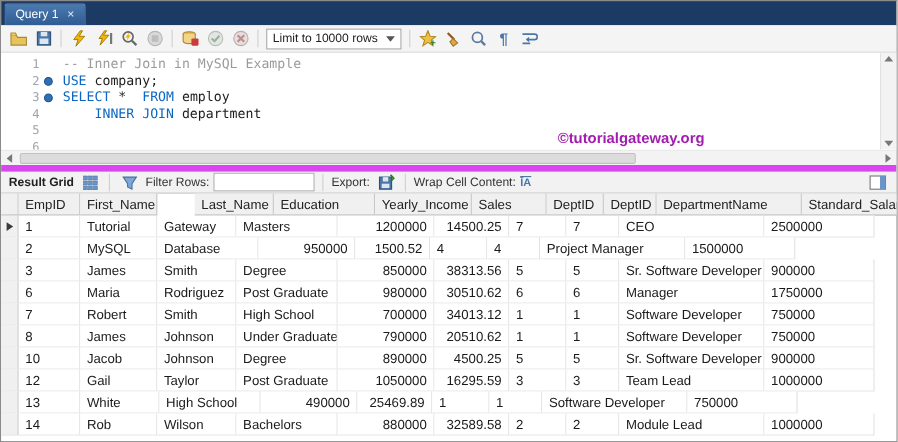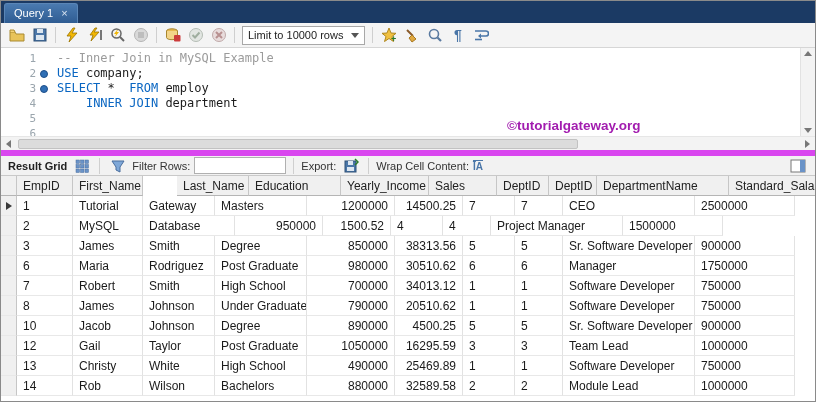--- a/index.html
+++ b/index.html
@@ -389,21 +389,20 @@
           <div class="cell num" style="width: 88px;">1050000</div>
           <div class="cell num" style="width: 68px;">16295.59</div>
           <div class="cell" style="width: 52px;">3</div>
           <div class="cell" style="width: 48px;">3</div>
           <div class="cell" style="width: 132px;">Team Lead</div>
           <div class="cell" style="width: 100px;">1000000</div>
         </div>
         <div class="grid-row">
           <div class="cell selcell"></div>
           <div class="cell" style="width: 56px;">13</div>
-          <div class="cell" style="width: 70px;">Christy</div>
           <div class="cell" style="width: 72px;">White</div>
           <div class="cell" style="width: 92px;">High School</div>
           <div class="cell num" style="width: 88px;">490000</div>
           <div class="cell num" style="width: 68px;">25469.89</div>
           <div class="cell" style="width: 52px;">1</div>
           <div class="cell" style="width: 48px;">1</div>
           <div class="cell" style="width: 132px;">Software Developer</div>
           <div class="cell" style="width: 100px;">750000</div>
         </div>
         <div class="grid-row">

